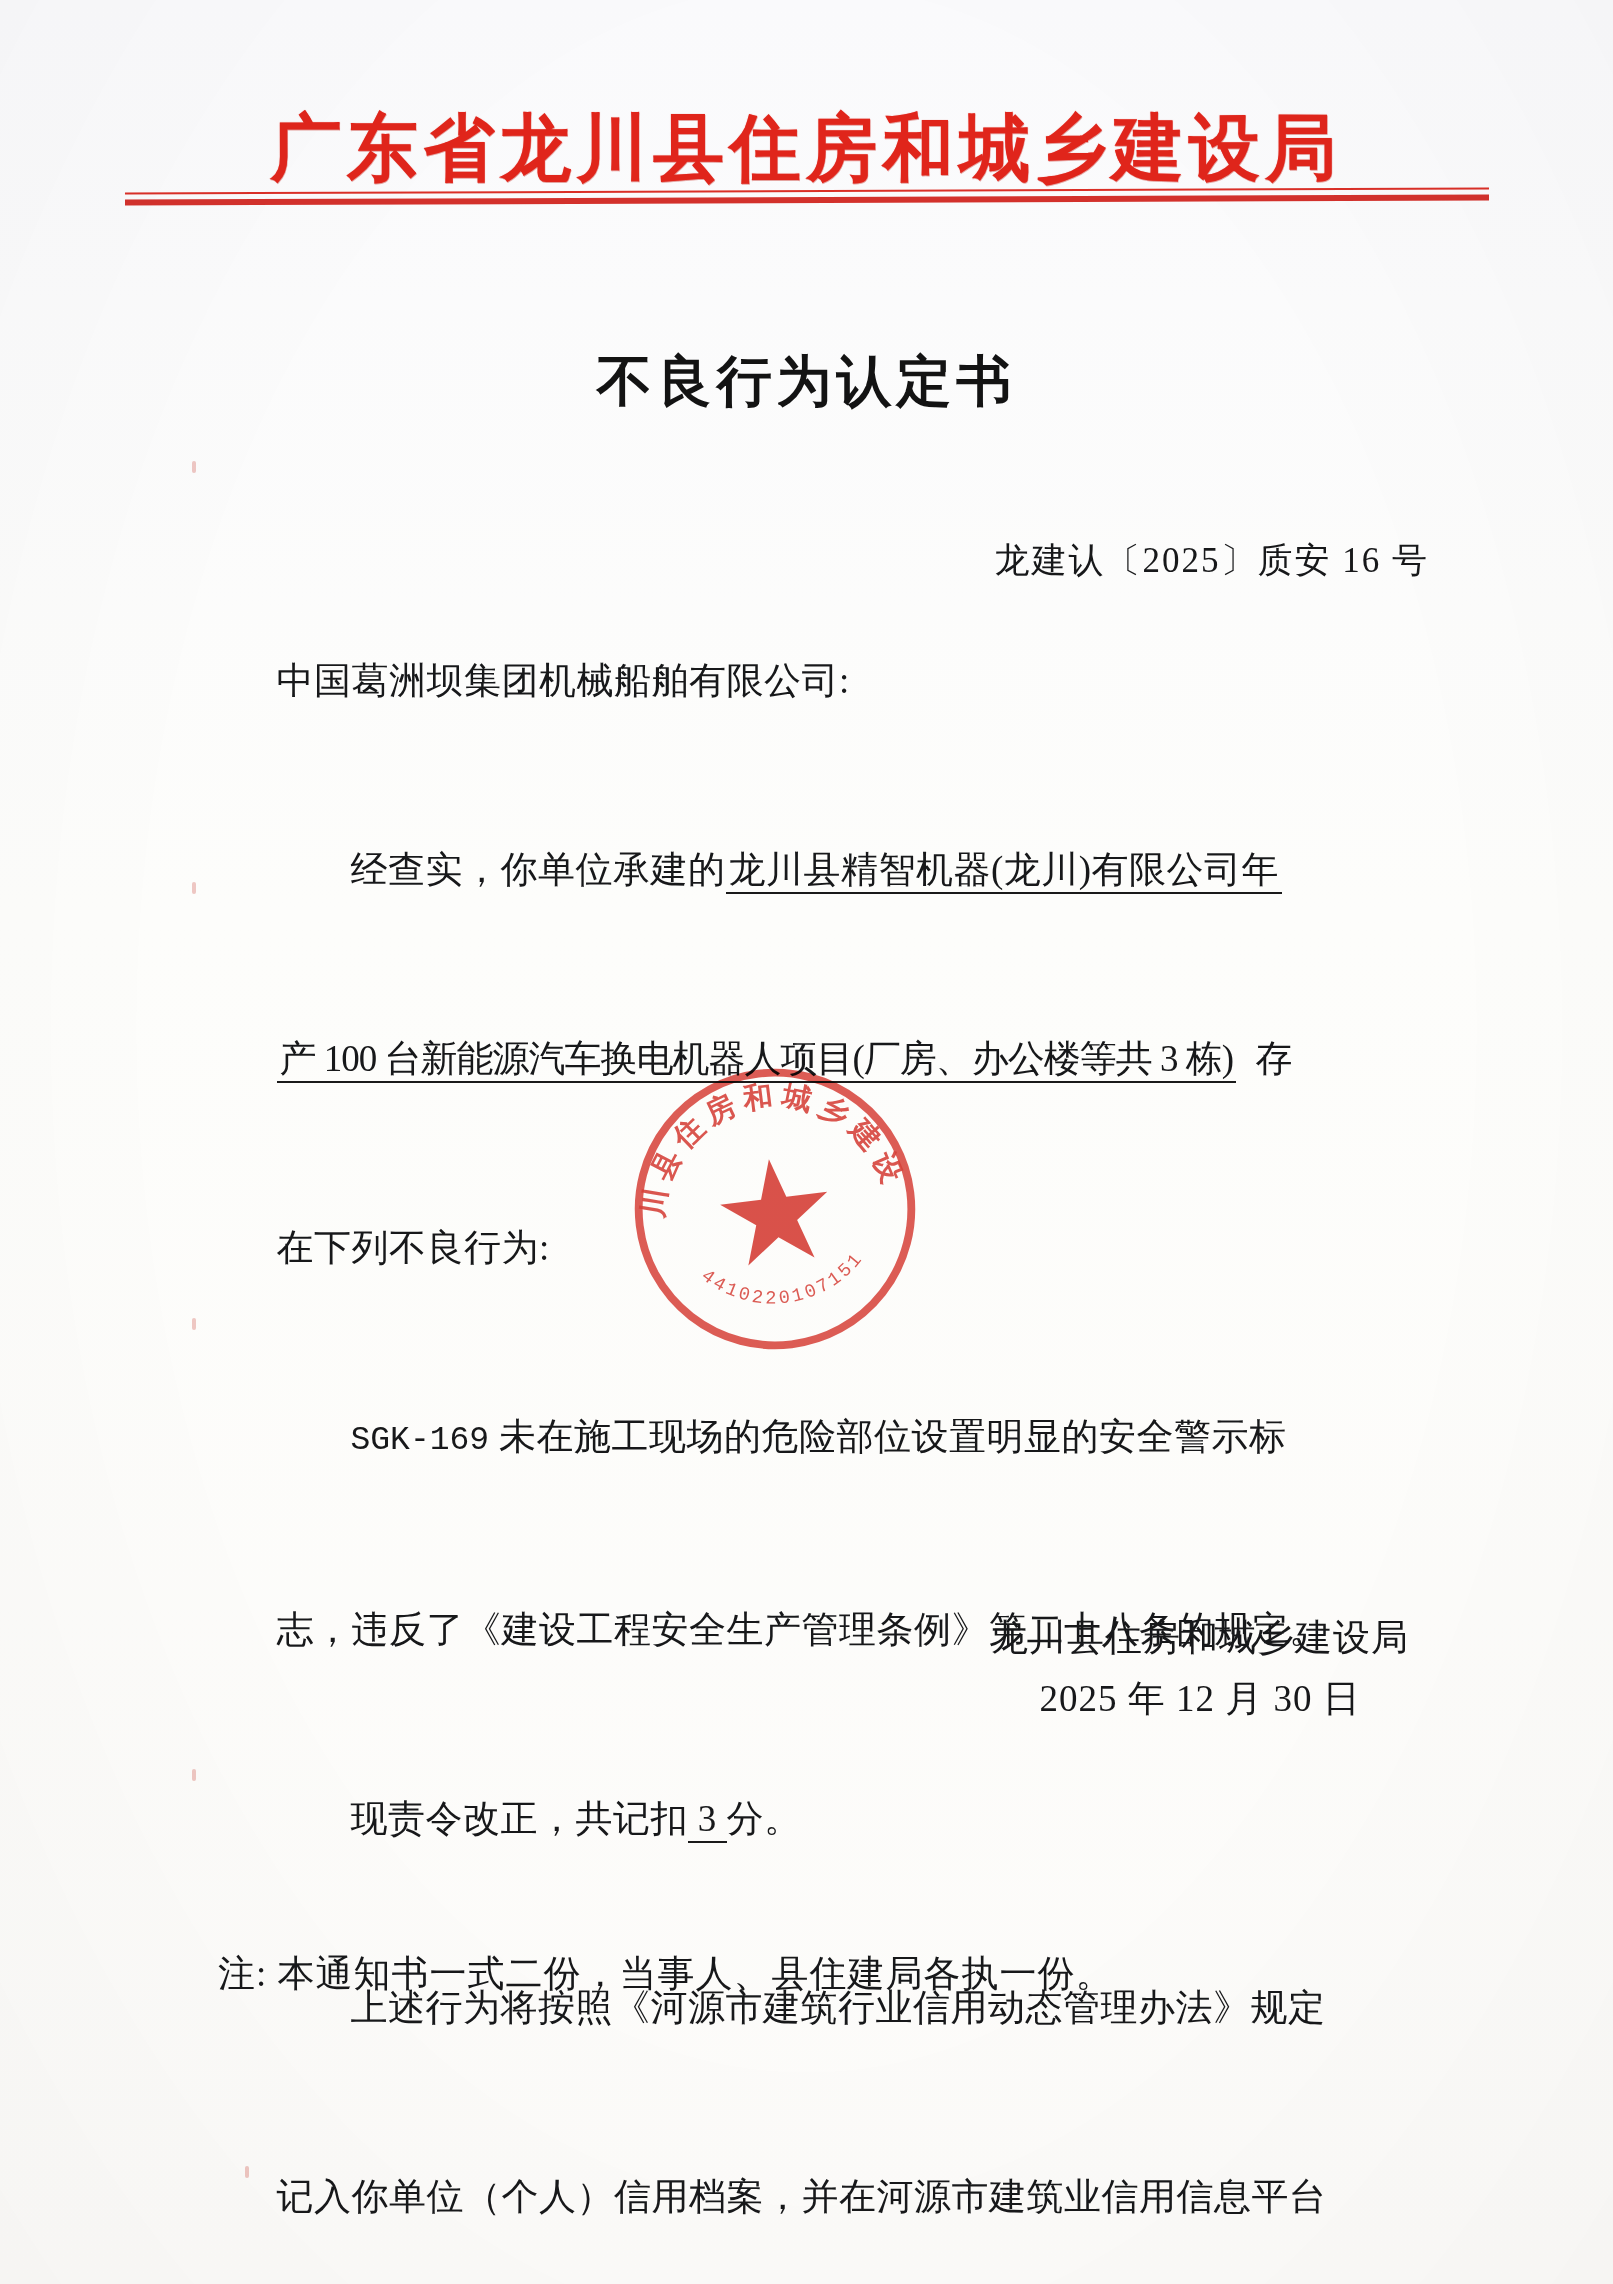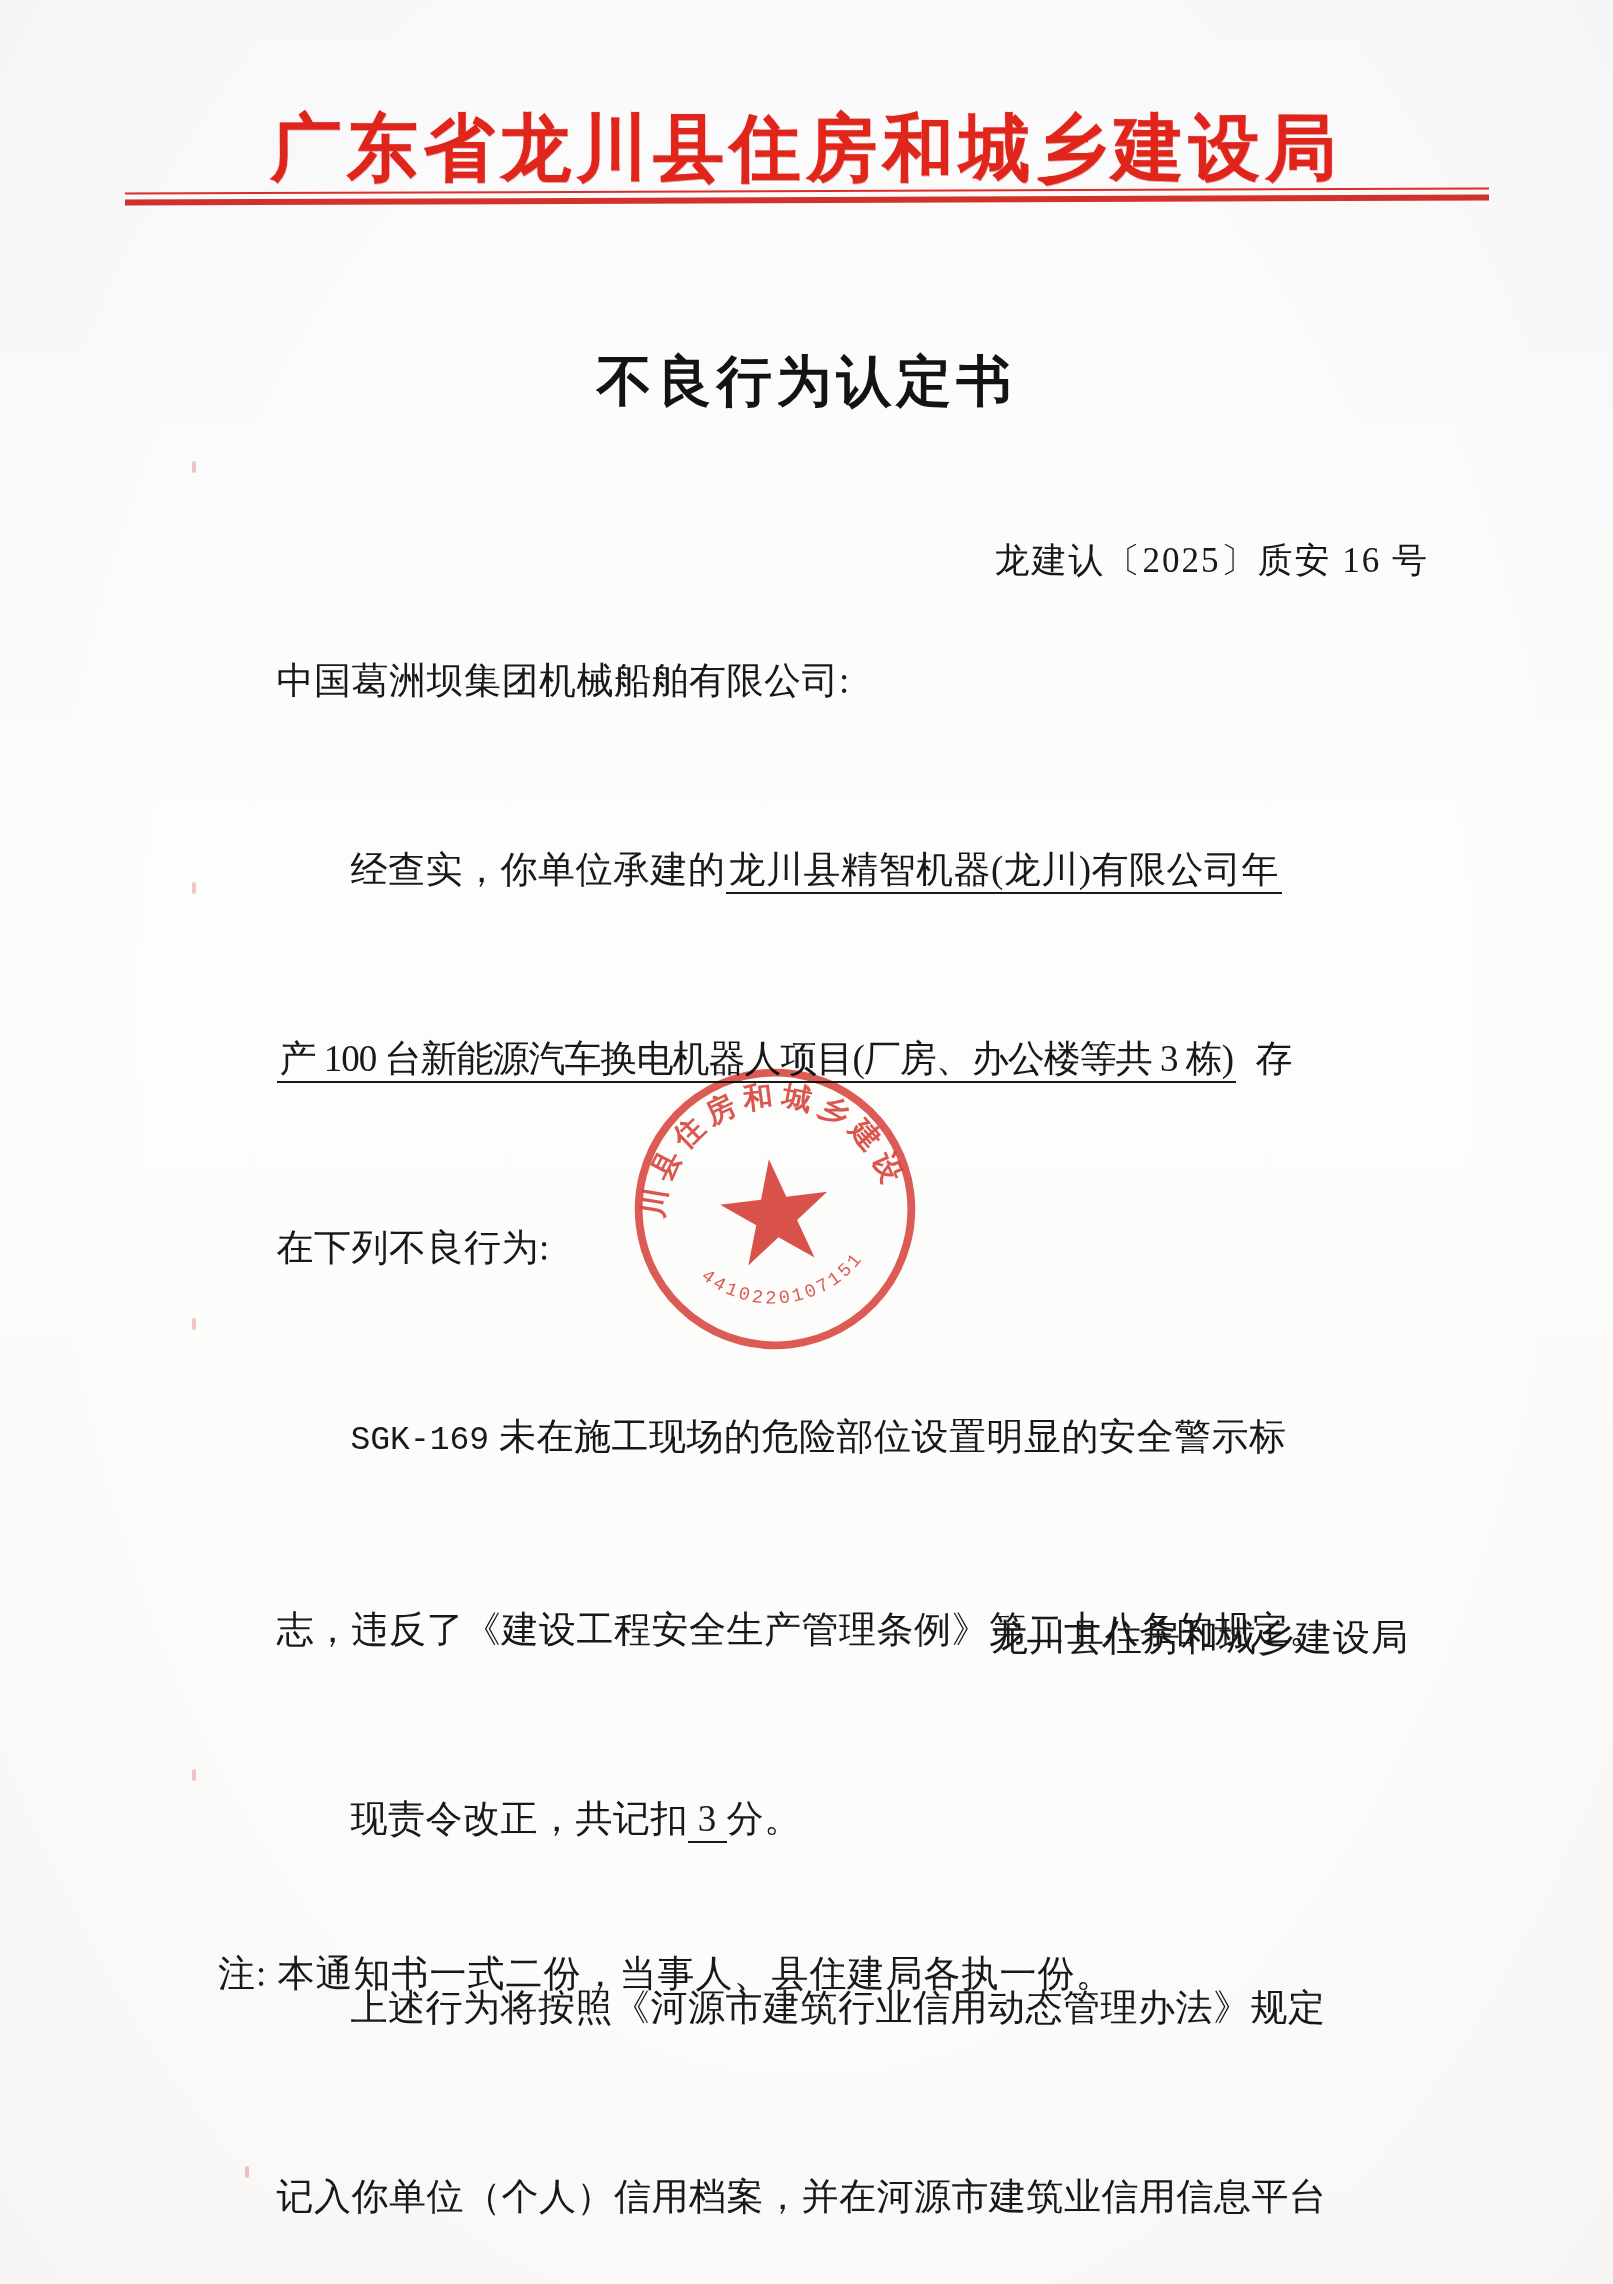--- a/index.html
+++ b/index.html
@@ -256,20 +256,21 @@
         <textPath href="#sealTopArc" startOffset="50%" text-anchor="middle">龙川县住房和城乡建设局</textPath>
       </text>
       <text font-family="'Liberation Mono','DejaVu Sans Mono',monospace" font-size="19" fill="#d2251c" letter-spacing="3" opacity="0.85">
         <textPath href="#sealBottomArc" startOffset="50%" text-anchor="middle">4410220107151</textPath>
       </text>
     </g>
   </svg>
 
   <div class="signature">
     <div>龙川县住房和城乡建设局</div>
+    <div>2025 年 12 月 30 日</div>
   </div>
 
   <div class="footer-note">注: 本通知书一式二份，当事人、县住建局各执一份。</div>
 
   <div class="scan-mark" style="left:192px; top:461px;"></div>
   <div class="scan-mark" style="left:192px; top:882px;"></div>
   <div class="scan-mark" style="left:192px; top:1318px;"></div>
   <div class="scan-mark" style="left:192px; top:1769px;"></div>
   <div class="scan-mark" style="left:245px; top:2166px;"></div>
 

